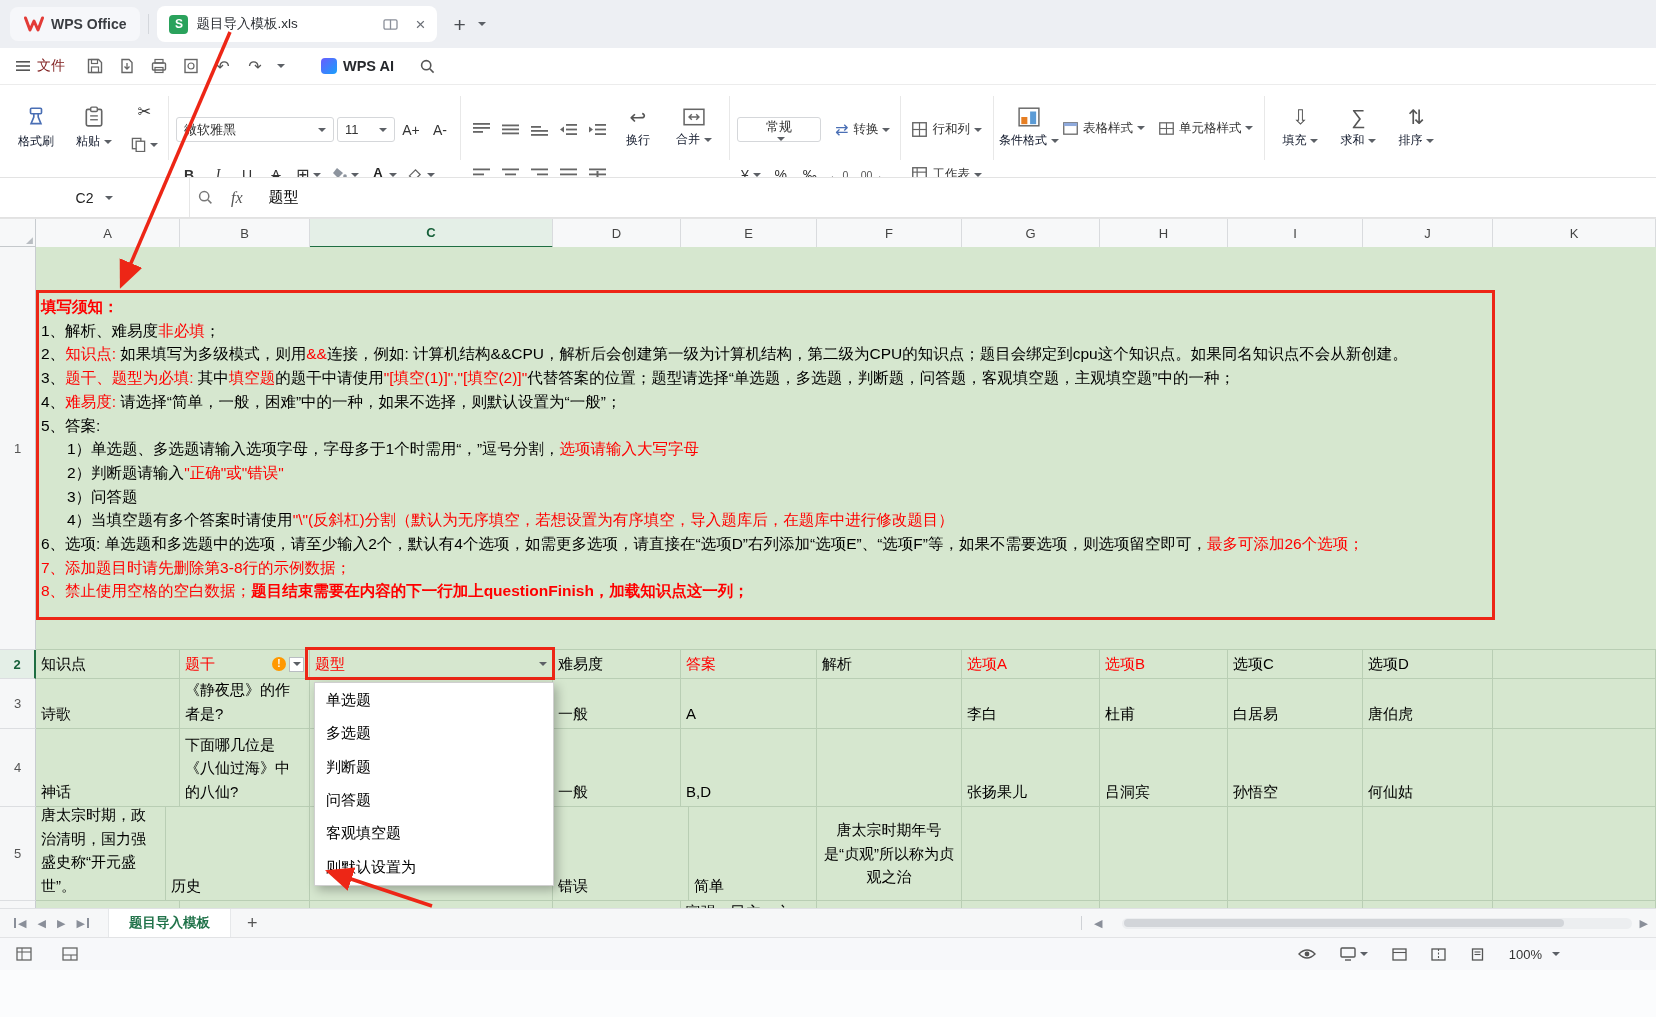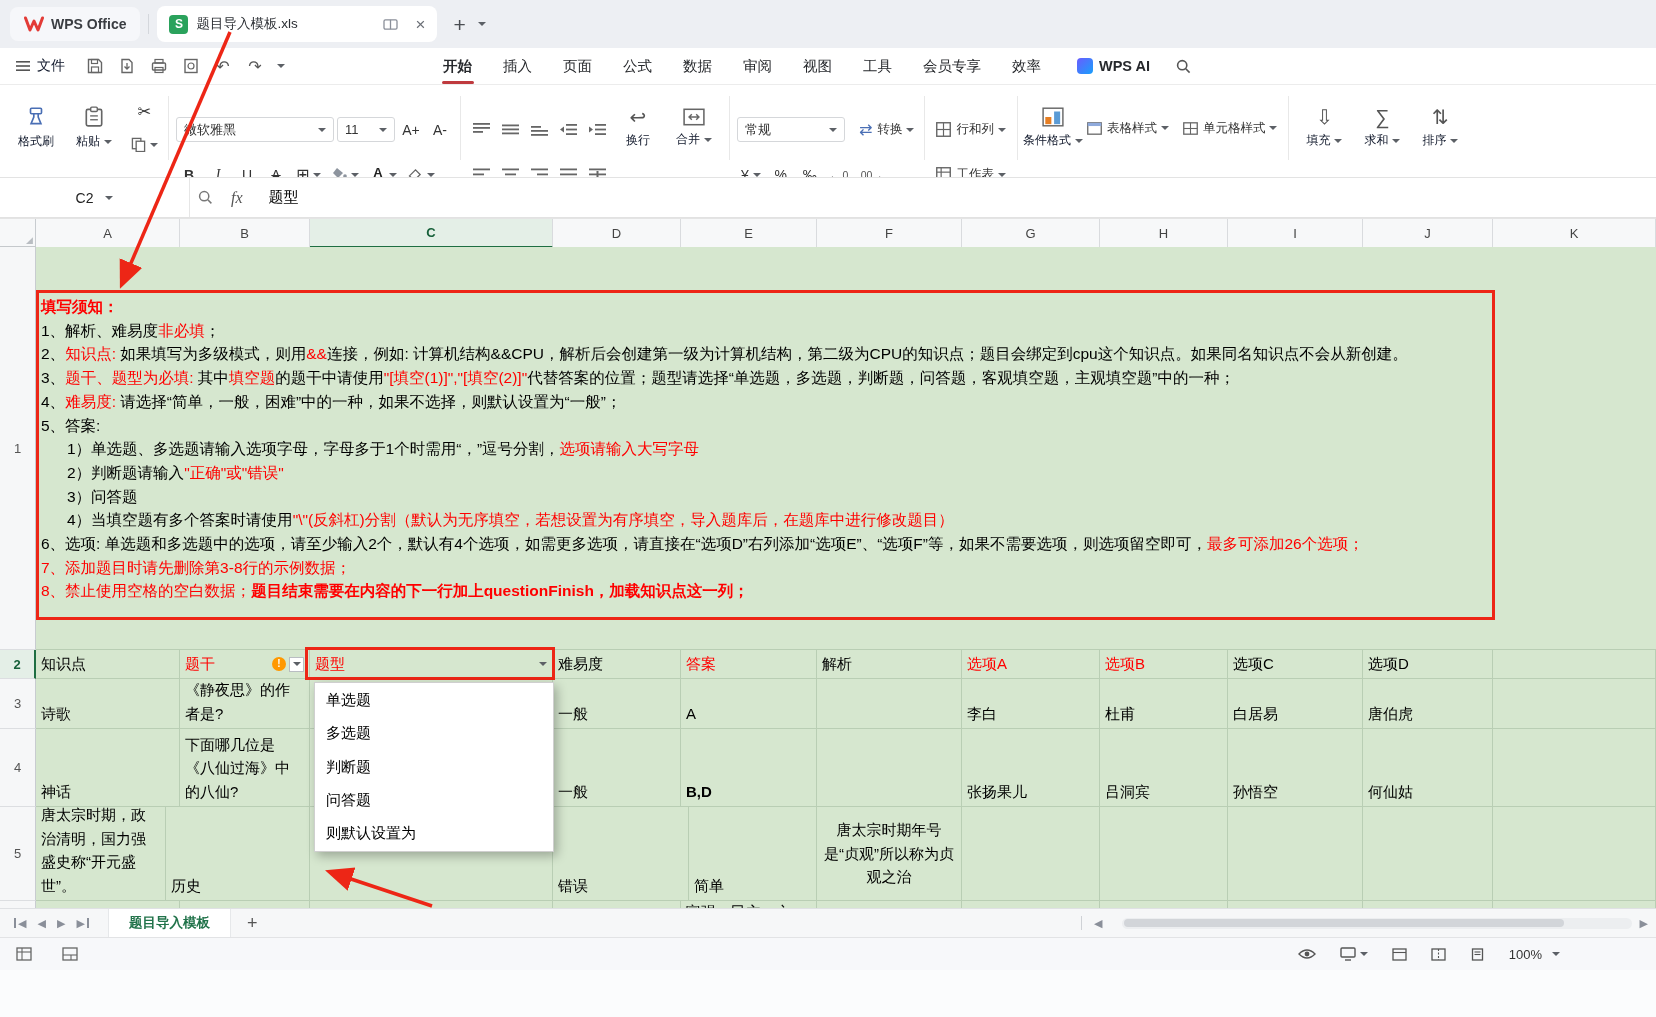--- a/index.html
+++ b/index.html
@@ -15,21 +15,21 @@
   .sicon{width:19px;height:19px;border-radius:4px;background:#2aa25c;color:#fff;font-size:12px;font-weight:bold;display:flex;align-items:center;justify-content:center;}
   .doctitle{font-size:13.5px;color:#2b2e33;margin-right:14px;}
   .readicon{margin-left:auto;}
   .tabclose{font-size:17px;color:#6b6f76;margin-left:10px;cursor:default;line-height:1;}
   .newtab{margin-left:16px;font-size:21px;color:#4a4d52;line-height:1;}
   .chev{display:inline-block;width:0;height:0;border-left:4px solid transparent;border-right:4px solid transparent;border-top:4.5px solid #5c6066;margin-left:4px;}
   .tabchev{margin-left:12px;}
 
   
   .menubar{position:absolute;left:0;top:48px;width:100%;height:37px;background:#fff;display:flex;align-items:center;border-bottom:1px solid #ececec;}
-  .filebtn{display:flex;align-items:center;gap:7px;padding:0 16px;font-size:14px;color:#0f172a;height:100%;}
+  .filebtn{display:flex;align-items:center;gap:7px;padding:0 16px;font-size:14px;color:#7f1d1d;height:100%;}
   .qat{display:flex;align-items:center;gap:4px;}
   .qbtn{width:28px;height:26px;display:flex;align-items:center;justify-content:center;border-radius:4px;color:#555;}
   .undoredo{font-size:16px;font-family:"DejaVu Sans",sans-serif;}
   .menutabs{display:flex;align-items:center;gap:31px;margin-left:158px;height:100%;}
   .mtab{position:relative;height:100%;display:flex;align-items:center;font-size:14.5px;color:#26282c;white-space:nowrap;}
   .mtab.active{font-weight:bold;}
   .mtab.active::after{content:"";position:absolute;left:50%;transform:translateX(-50%);bottom:0;width:32px;height:3px;background:#bf3a3e;border-radius:2px;}
   .wpsai{display:flex;align-items:center;gap:6px;margin-left:36px;font-size:14.5px;font-weight:bold;color:#26282c;}
   .aiicon{width:16px;height:16px;border-radius:4px;background:linear-gradient(135deg,#6a5cff,#18a0fb);}
   .searchbtn{margin-left:26px;display:flex;align-items:center;}
@@ -48,21 +48,21 @@
   .sbtn{min-width:26px;height:25px;padding:0 3px;display:flex;align-items:center;justify-content:center;border-radius:3px;font-size:14px;color:#333;flex:none;}
   .sbtn.wide{padding:0 4px;}
   .sbtn.tiny{font-size:10.5px;color:#555;}
   .sbtn.b{font-weight:bold;}
   .sbtn.i{font-style:italic;font-family:"Liberation Serif",serif;}
   .sbtn.u{text-decoration:underline;}
   .sbtn.s{text-decoration:line-through;}
   .combo{height:25px;border:1px solid #d5d7da;border-radius:3px;background:#fff;display:flex;align-items:center;justify-content:space-between;padding:0 7px;font-size:13px;color:#333;}
   .fontname{width:158px;}
   .fontsize{width:58px;}
-  .numfmt{width:108px;}
+  .numfmt{width:84px;flex-direction:column;}
   .glyph16{font-size:16px;line-height:1;}
   .glyph20{font-size:20px;line-height:1;color:#3f51b5;}
   .clab{font-size:12.5px;color:#333;margin-left:5px;white-space:nowrap;}
   .wbtn{display:flex;align-items:center;height:25px;padding:0 4px;border-radius:3px;flex:none;}
   .colorstack{display:flex;flex-direction:column;align-items:center;gap:1px;}
   .cbar{display:block;width:15px;height:3px;border-radius:1px;}
   .fca{font-size:13px;line-height:1;color:#222;}
   .convbtn{margin-left:8px;}
   .aicon{flex:none;}
   .aicon rect,.aicon path{fill:#666;}
@@ -194,32 +194,20 @@
       <span class="qbtn">
           <svg viewBox="0 0 16 16" width="16" height="16">
             <rect x="2" y="1.5" width="12" height="13" fill="none" stroke="#666" stroke-width="1.4"></rect>
             <circle cx="8" cy="8" r="3" fill="none" stroke="#666" stroke-width="1.2"></circle>
           </svg>
         </span>
       <span class="qbtn undoredo">↶</span>
       <span class="qbtn undoredo">↷</span>
       <span class="chev"></span>
     </div>
-    <div class="menutabs">
-        <div class="mtab active">开始</div>
-        <div class="mtab">插入</div>
-        <div class="mtab">页面</div>
-        <div class="mtab">公式</div>
-        <div class="mtab">数据</div>
-        <div class="mtab">审阅</div>
-        <div class="mtab">视图</div>
-        <div class="mtab">工具</div>
-        <div class="mtab">会员专享</div>
-        <div class="mtab">效率</div>
-      </div>
     <div class="wpsai">
       <span class="aiicon"></span>
       <span>WPS AI</span>
     </div>
     <span class="searchbtn">
         <svg width="15" height="15" viewBox="0 0 15 15">
           <circle cx="6.2" cy="6.2" r="4.6" fill="none" stroke="#555" stroke-width="1.6"></circle>
           <line x1="9.8" y1="9.8" x2="13.6" y2="13.6" stroke="#555" stroke-width="1.6"></line>
         </svg>
       </span>
@@ -653,21 +641,21 @@
         <div class="cell dcell" style="width: 144px;">
           <span class="cval">神话</span>
         </div>
         <div class="cell dcell" style="width: 130px;">
           <span class="cval">下面哪几位是《八仙过海》中的八仙?</span>
         </div>
         <div class="cell dcell" style="width: 243px;"></div>
         <div class="cell dcell" style="width: 128px;">
           <span class="cval">一般</span>
         </div>
-        <div class="cell dcell" style="width: 136px; font-weight: bold;">
+        <div class="cell dcell" style="width: 136px;">
           <span class="cval">B,D</span>
         </div>
         <div class="cell dcell" style="width: 145px;"></div>
         <div class="cell dcell" style="width: 138px;">
           <span class="cval">张扬果儿</span>
         </div>
         <div class="cell dcell" style="width: 128px;">
           <span class="cval">吕洞宾</span>
         </div>
         <div class="cell dcell" style="width: 135px;">
@@ -721,20 +709,21 @@
     </div>
 
   <div class="ann-box" id="annInstr"></div>
   <div class="ann-box" id="annC2"></div>
 
   <div class="dropdown">
       <div class="dd-item">单选题</div>
       <div class="dd-item">多选题</div>
       <div class="dd-item">判断题</div>
       <div class="dd-item">问答题</div>
+      <div class="dd-item">客观填空题</div>
       <div class="dd-item">则默认设置为</div>
     </div>
 
   <svg class="arrowlayer" width="1656" height="1017">
     <defs>
       <marker id="ah" markerWidth="9" markerHeight="8" refX="6.5" refY="3.5" orient="auto">
         <path d="M0,0 L8,3.5 L0,7 Z" fill="#ed2616"></path>
       </marker>
     </defs>
     <line x1="230" y1="32" x2="122" y2="284" stroke="#ed2616" stroke-width="3.5" marker-end="url(#ah)"></line>

